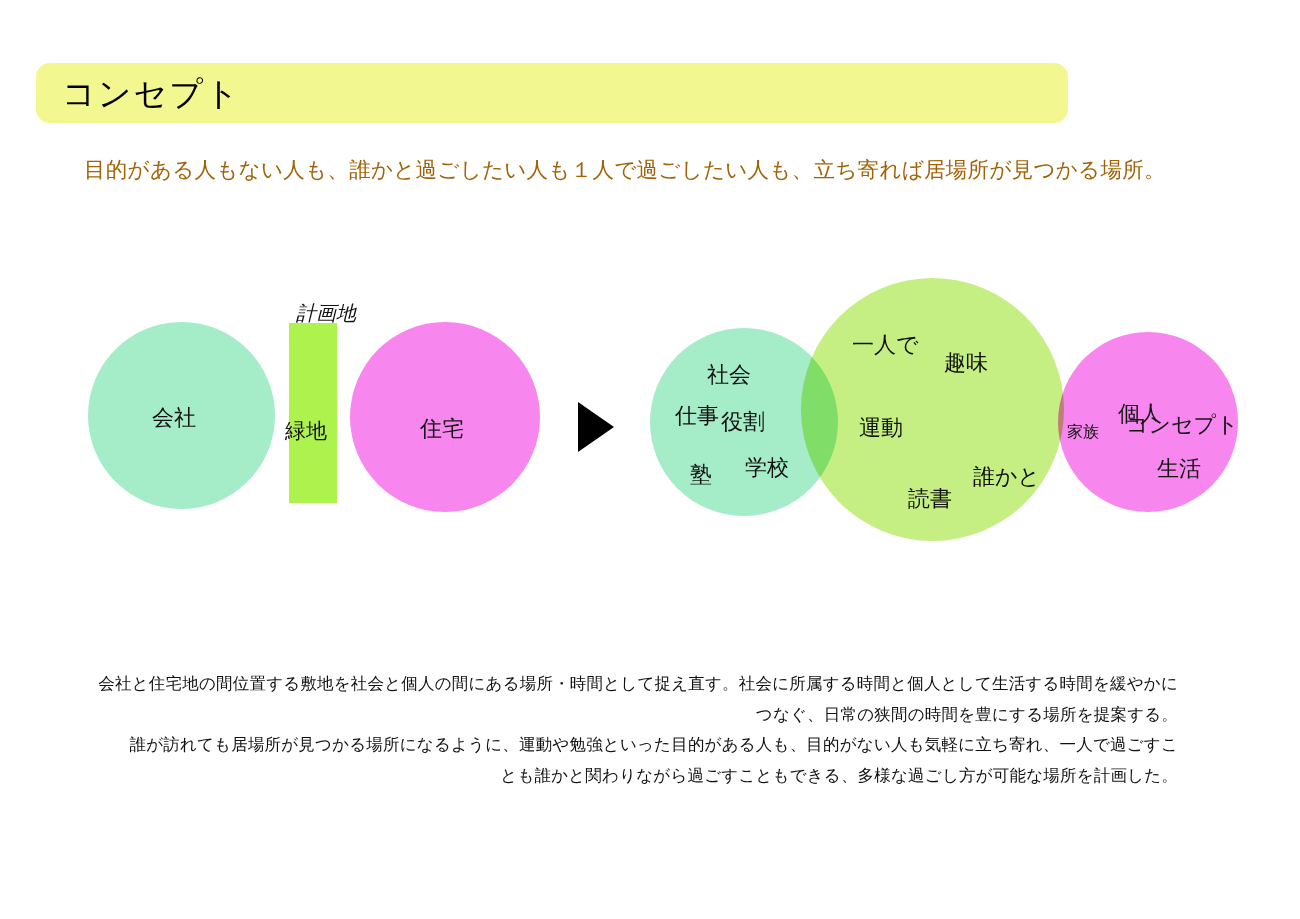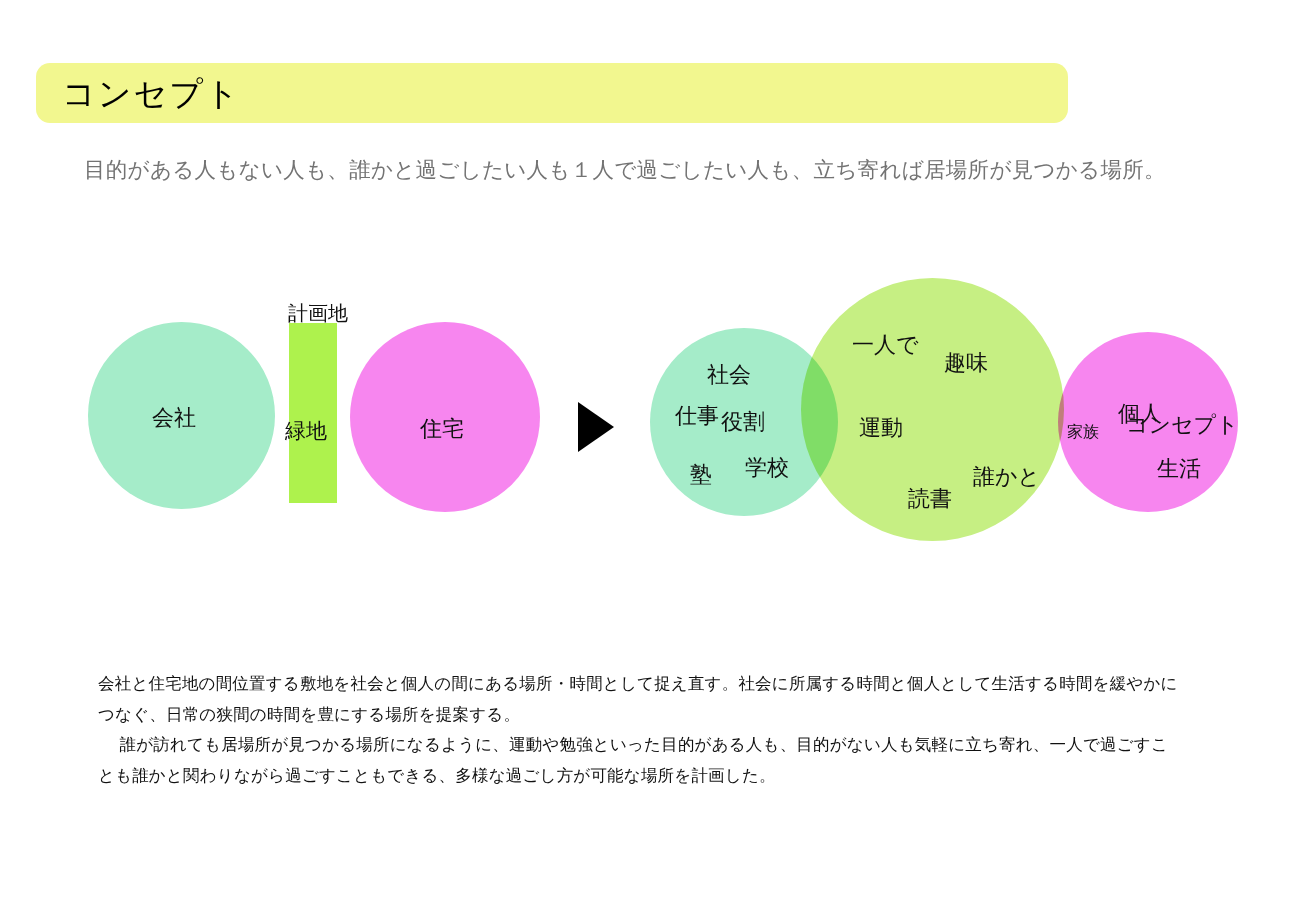--- a/index.html
+++ b/index.html
@@ -37,21 +37,21 @@
   }
 
   
   .lead {
     position: absolute;
     left: 84px;
     top: 152px;
     width: 1110px;
     font-size: 21.5px;
     line-height: 1.75;
-    color: #737373;
+    color: #a16207;
     letter-spacing: 0.3px;
   }
 
   
   .diagram {
     position: absolute;
     left: 0;
     top: 270px;
     width: 1300px;
     height: 300px;
@@ -86,22 +86,23 @@
   }
   .greenbelt {
     position: absolute;
     left: 289px;
     top: 53px;
     width: 48px;
     height: 180px;
     background: #aef24d;
   }
   .site-label {
-    left: 288px;
+    left: 296px;
     top: 30px;
+    font-style: italic;
   }
   .company-label {
     left: 152px;
     top: 133px;
     font-size: 22px;
   }
   .green-label {
     left: 285px;
     top: 147px;
     font-size: 21px;
@@ -176,21 +177,21 @@
   .body-text {
     position: absolute;
     left: 98px;
     top: 668px;
     width: 1080px;
     font-size: 16.5px;
     line-height: 1.85;
     color: #111111;
     letter-spacing: 0.2px;
   }
-  .body-text p { margin: 0; }
+  .body-text p { margin: 0; text-align: right; }
   .body-text p.indent { text-indent: 1.3em; }
 </style>
 </head>
 <body>
 
 <div class="title-band">
   <span class="title-text">コンセプト</span>
 </div>
 
 <div class="lead">目的がある人もない人も、誰かと過ごしたい人も１人で過ごしたい人も、立ち寄れば居場所が見つかる場所。</div>

